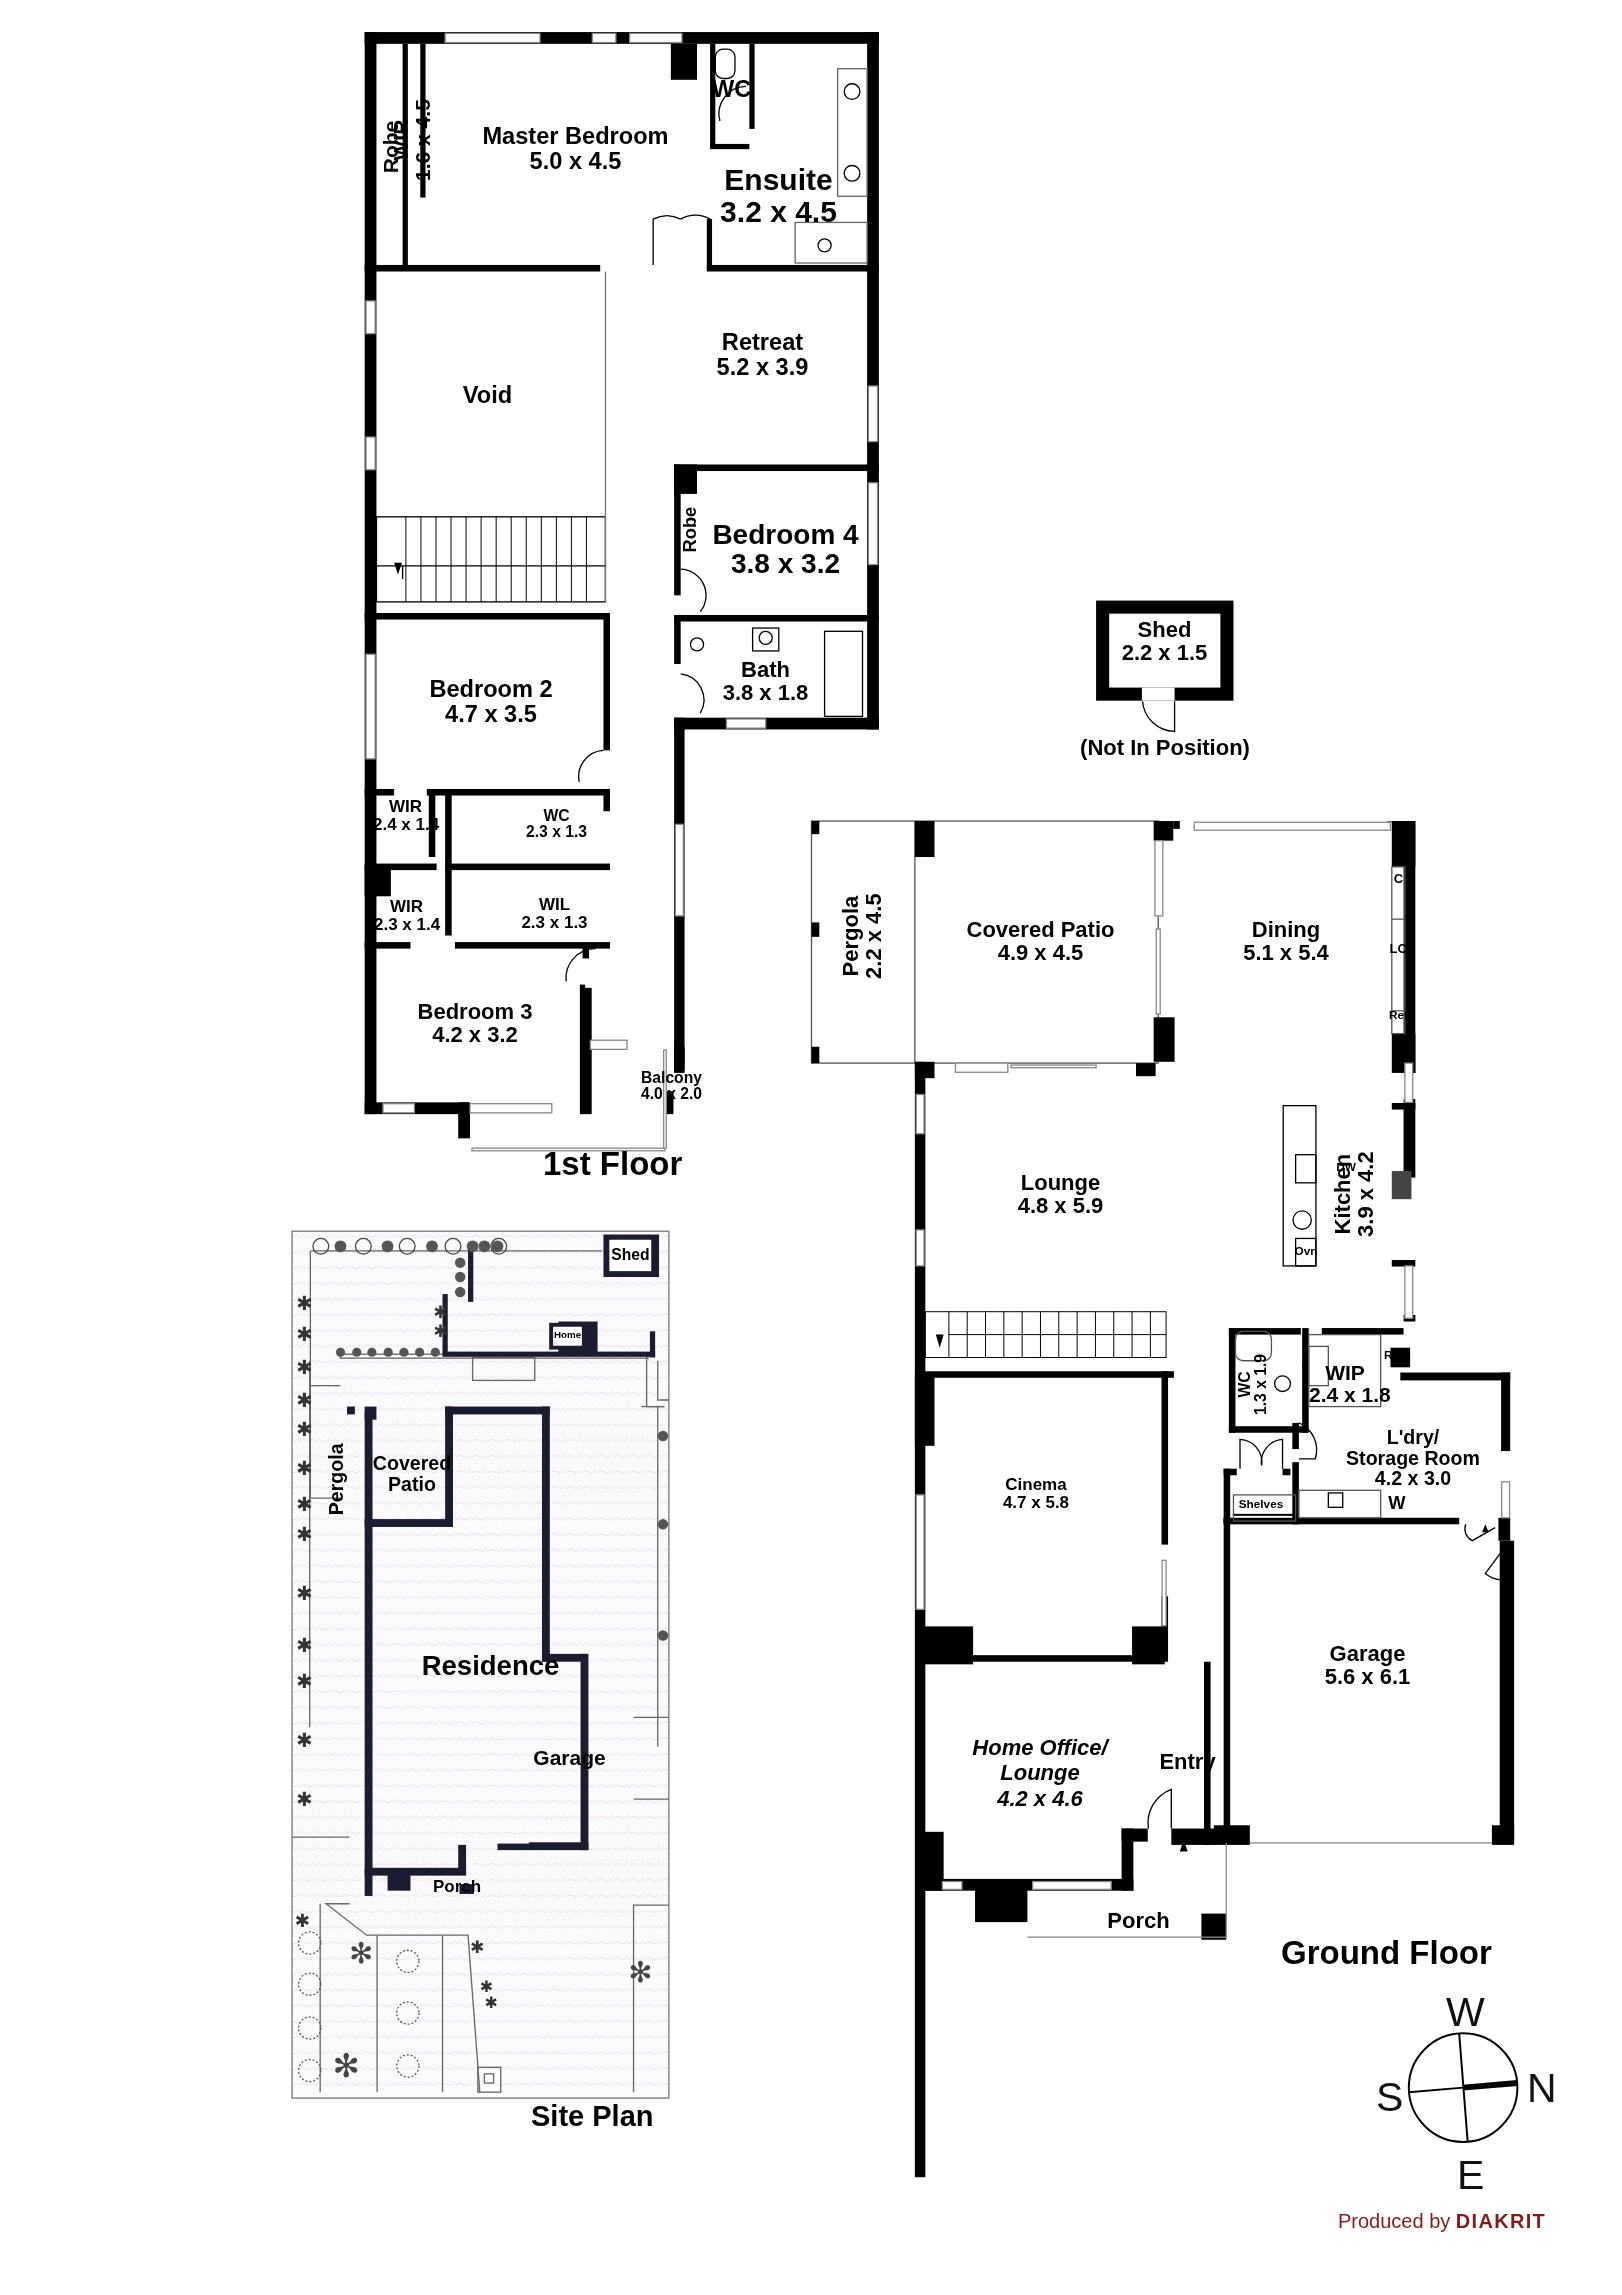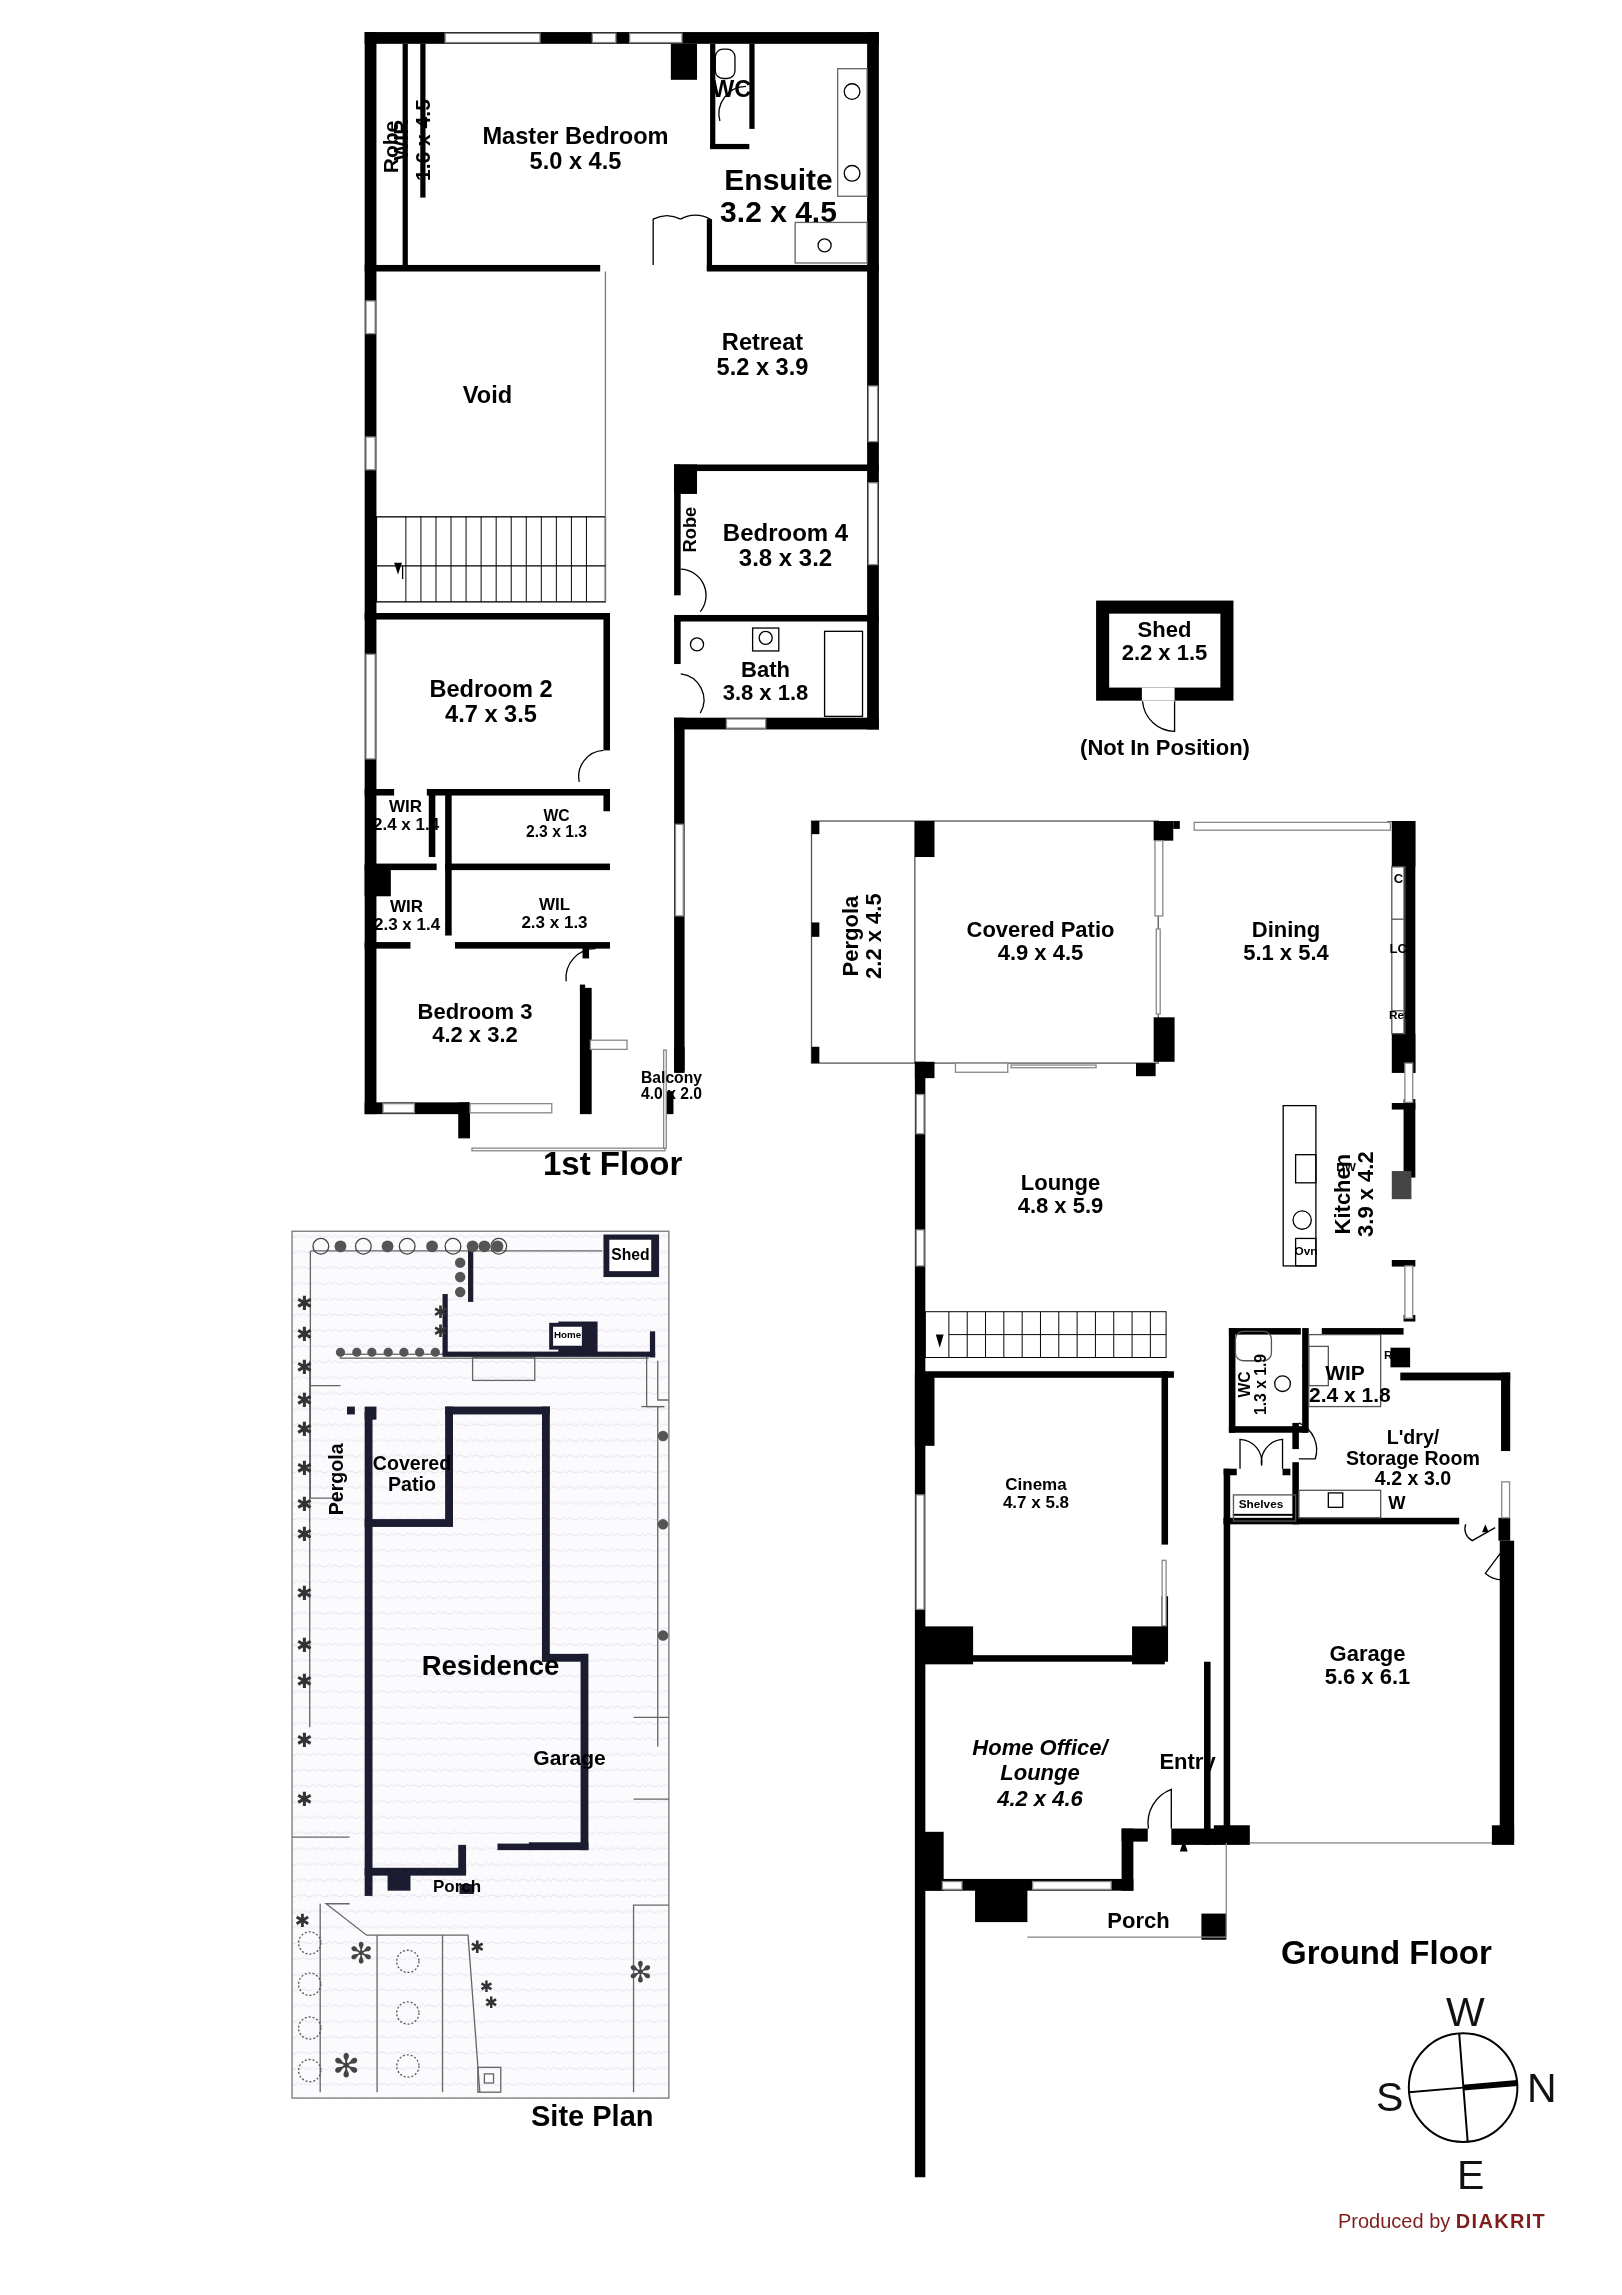--- a/index.html
+++ b/index.html
@@ -424,21 +424,21 @@
 <div class="lbl" style="left:432px;top:383px;width:111px;font-size:23.6px;">
   <span>Void</span>
 </div>
 <div class="lbl" style="left:687px;top:330px;width:151px;font-size:23.6px;">
   <span>Retreat</span>
     <span>5.2 x 3.9</span>
 </div>
 <div class="lbl rot" style="left:664px;top:520px;width:52px;font-size:18.3px;">
   <span>Robe</span>
 </div>
-<div class="lbl" style="left:707px;top:520px;width:157px;font-size:24px;">
+<div class="lbl" style="left:707px;top:520px;width:157px;font-size:28px;">
   <span>Bedroom 4</span>
     <span>3.8 x 3.2</span>
 </div>
 <div class="lbl" style="left:713px;top:658px;width:105px;font-size:22px;">
   <span>Bath</span>
     <span>3.8 x 1.8</span>
 </div>
 <div class="lbl" style="left:406px;top:677px;width:170px;font-size:23.6px;">
   <span>Bedroom 2</span>
     <span>4.7 x 3.5</span>

